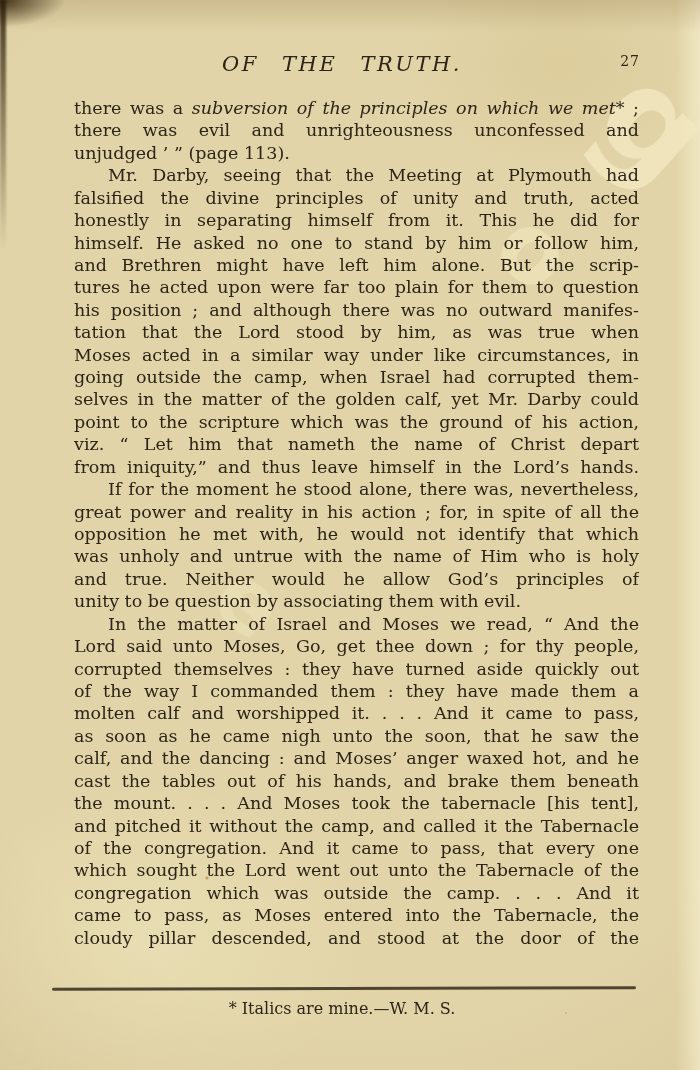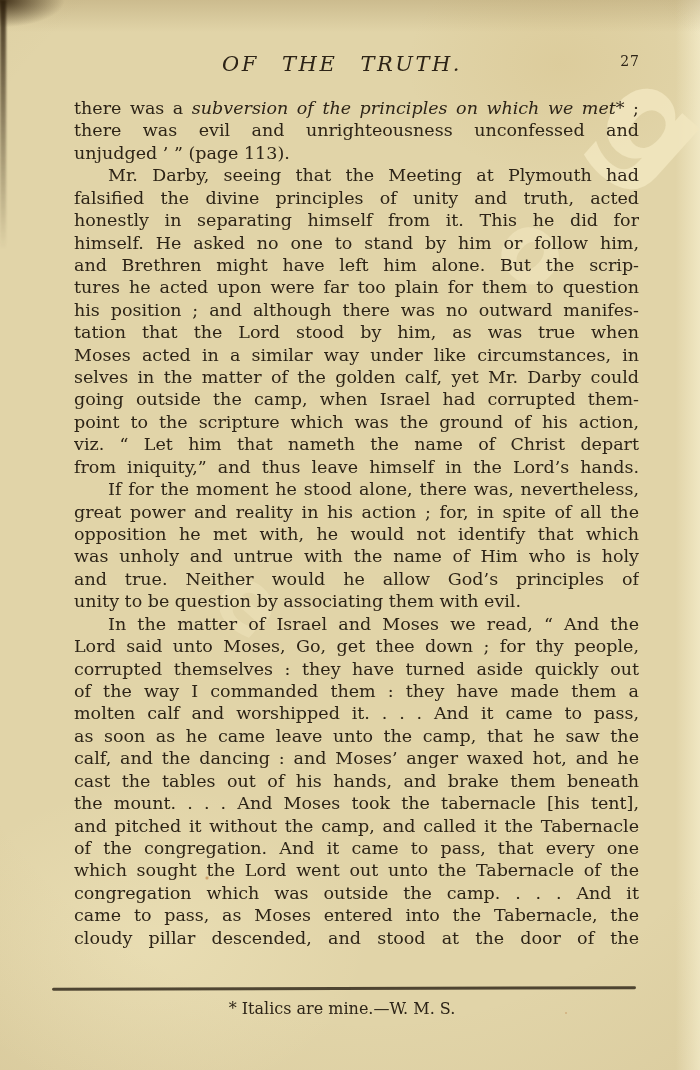--- a/index.html
+++ b/index.html
@@ -98,37 +98,37 @@
       <div class="line end"><span>unjudged ’ ” (page 113).</span></div>
       <div class="line ind"><span>Mr. Darby, seeing that the Meeting at Plymouth had</span></div>
       <div class="line"><span>falsified the divine principles of unity and truth, acted</span></div>
       <div class="line"><span>honestly in separating himself from it. This he did for</span></div>
       <div class="line"><span>himself. He asked no one to stand by him or follow him,</span></div>
       <div class="line"><span>and Brethren might have left him alone. But the scrip-</span></div>
       <div class="line"><span>tures he acted upon were far too plain for them to question</span></div>
       <div class="line"><span>his position ; and although there was no outward manifes-</span></div>
       <div class="line"><span>tation that the Lord stood by him, as was true when</span></div>
       <div class="line"><span>Moses acted in a similar way under like circumstances, in</span></div>
+      <div class="line"><span>going outside the camp, when Israel had corrupted them-</span></div>
       <div class="line"><span>selves in the matter of the golden calf, yet Mr. Darby could</span></div>
-      <div class="line"><span>going outside the camp, when Israel had corrupted them-</span></div>
       <div class="line"><span>point to the scripture which was the ground of his action,</span></div>
       <div class="line"><span>viz. “ Let him that nameth the name of Christ depart</span></div>
       <div class="line"><span>from iniquity,” and thus leave himself in the Lord’s hands.</span></div>
       <div class="line ind"><span>If for the moment he stood alone, there was, nevertheless,</span></div>
       <div class="line"><span>great power and reality in his action ; for, in spite of all the</span></div>
       <div class="line"><span>opposition he met with, he would not identify that which</span></div>
       <div class="line"><span>was unholy and untrue with the name of Him who is holy</span></div>
       <div class="line"><span>and true. Neither would he allow God’s principles of</span></div>
       <div class="line end"><span>unity to be question by associating them with evil.</span></div>
       <div class="line ind"><span>In the matter of Israel and Moses we read, “ And the</span></div>
       <div class="line"><span>Lord said unto Moses, Go, get thee down ; for thy people,</span></div>
       <div class="line"><span>corrupted themselves : they have turned aside quickly out</span></div>
       <div class="line"><span>of the way I commanded them : they have made them a</span></div>
       <div class="line"><span>molten calf and worshipped it. . . . And it came to pass,</span></div>
-      <div class="line"><span>as soon as he came leave unto the camp, that he saw the</span></div>
+      <div class="line"><span>as soon as he came nigh unto the soon, that he saw the</span></div>
       <div class="line"><span>calf, and the dancing : and Moses’ anger waxed hot, and he</span></div>
       <div class="line"><span>cast the tables out of his hands, and brake them beneath</span></div>
       <div class="line"><span>the mount. . . . And Moses took the tabernacle [his tent],</span></div>
       <div class="line"><span>and pitched it without the camp, and called it the Tabernacle</span></div>
       <div class="line"><span>of the congregation. And it came to pass, that every one</span></div>
       <div class="line"><span>which sought the Lord went out unto the Tabernacle of the</span></div>
       <div class="line"><span>congregation which was outside the camp. . . . And it</span></div>
       <div class="line"><span>came to pass, as Moses entered into the Tabernacle, the</span></div>
       <div class="line"><span>cloudy pillar descended, and stood at the door of the</span></div>
     </main>

